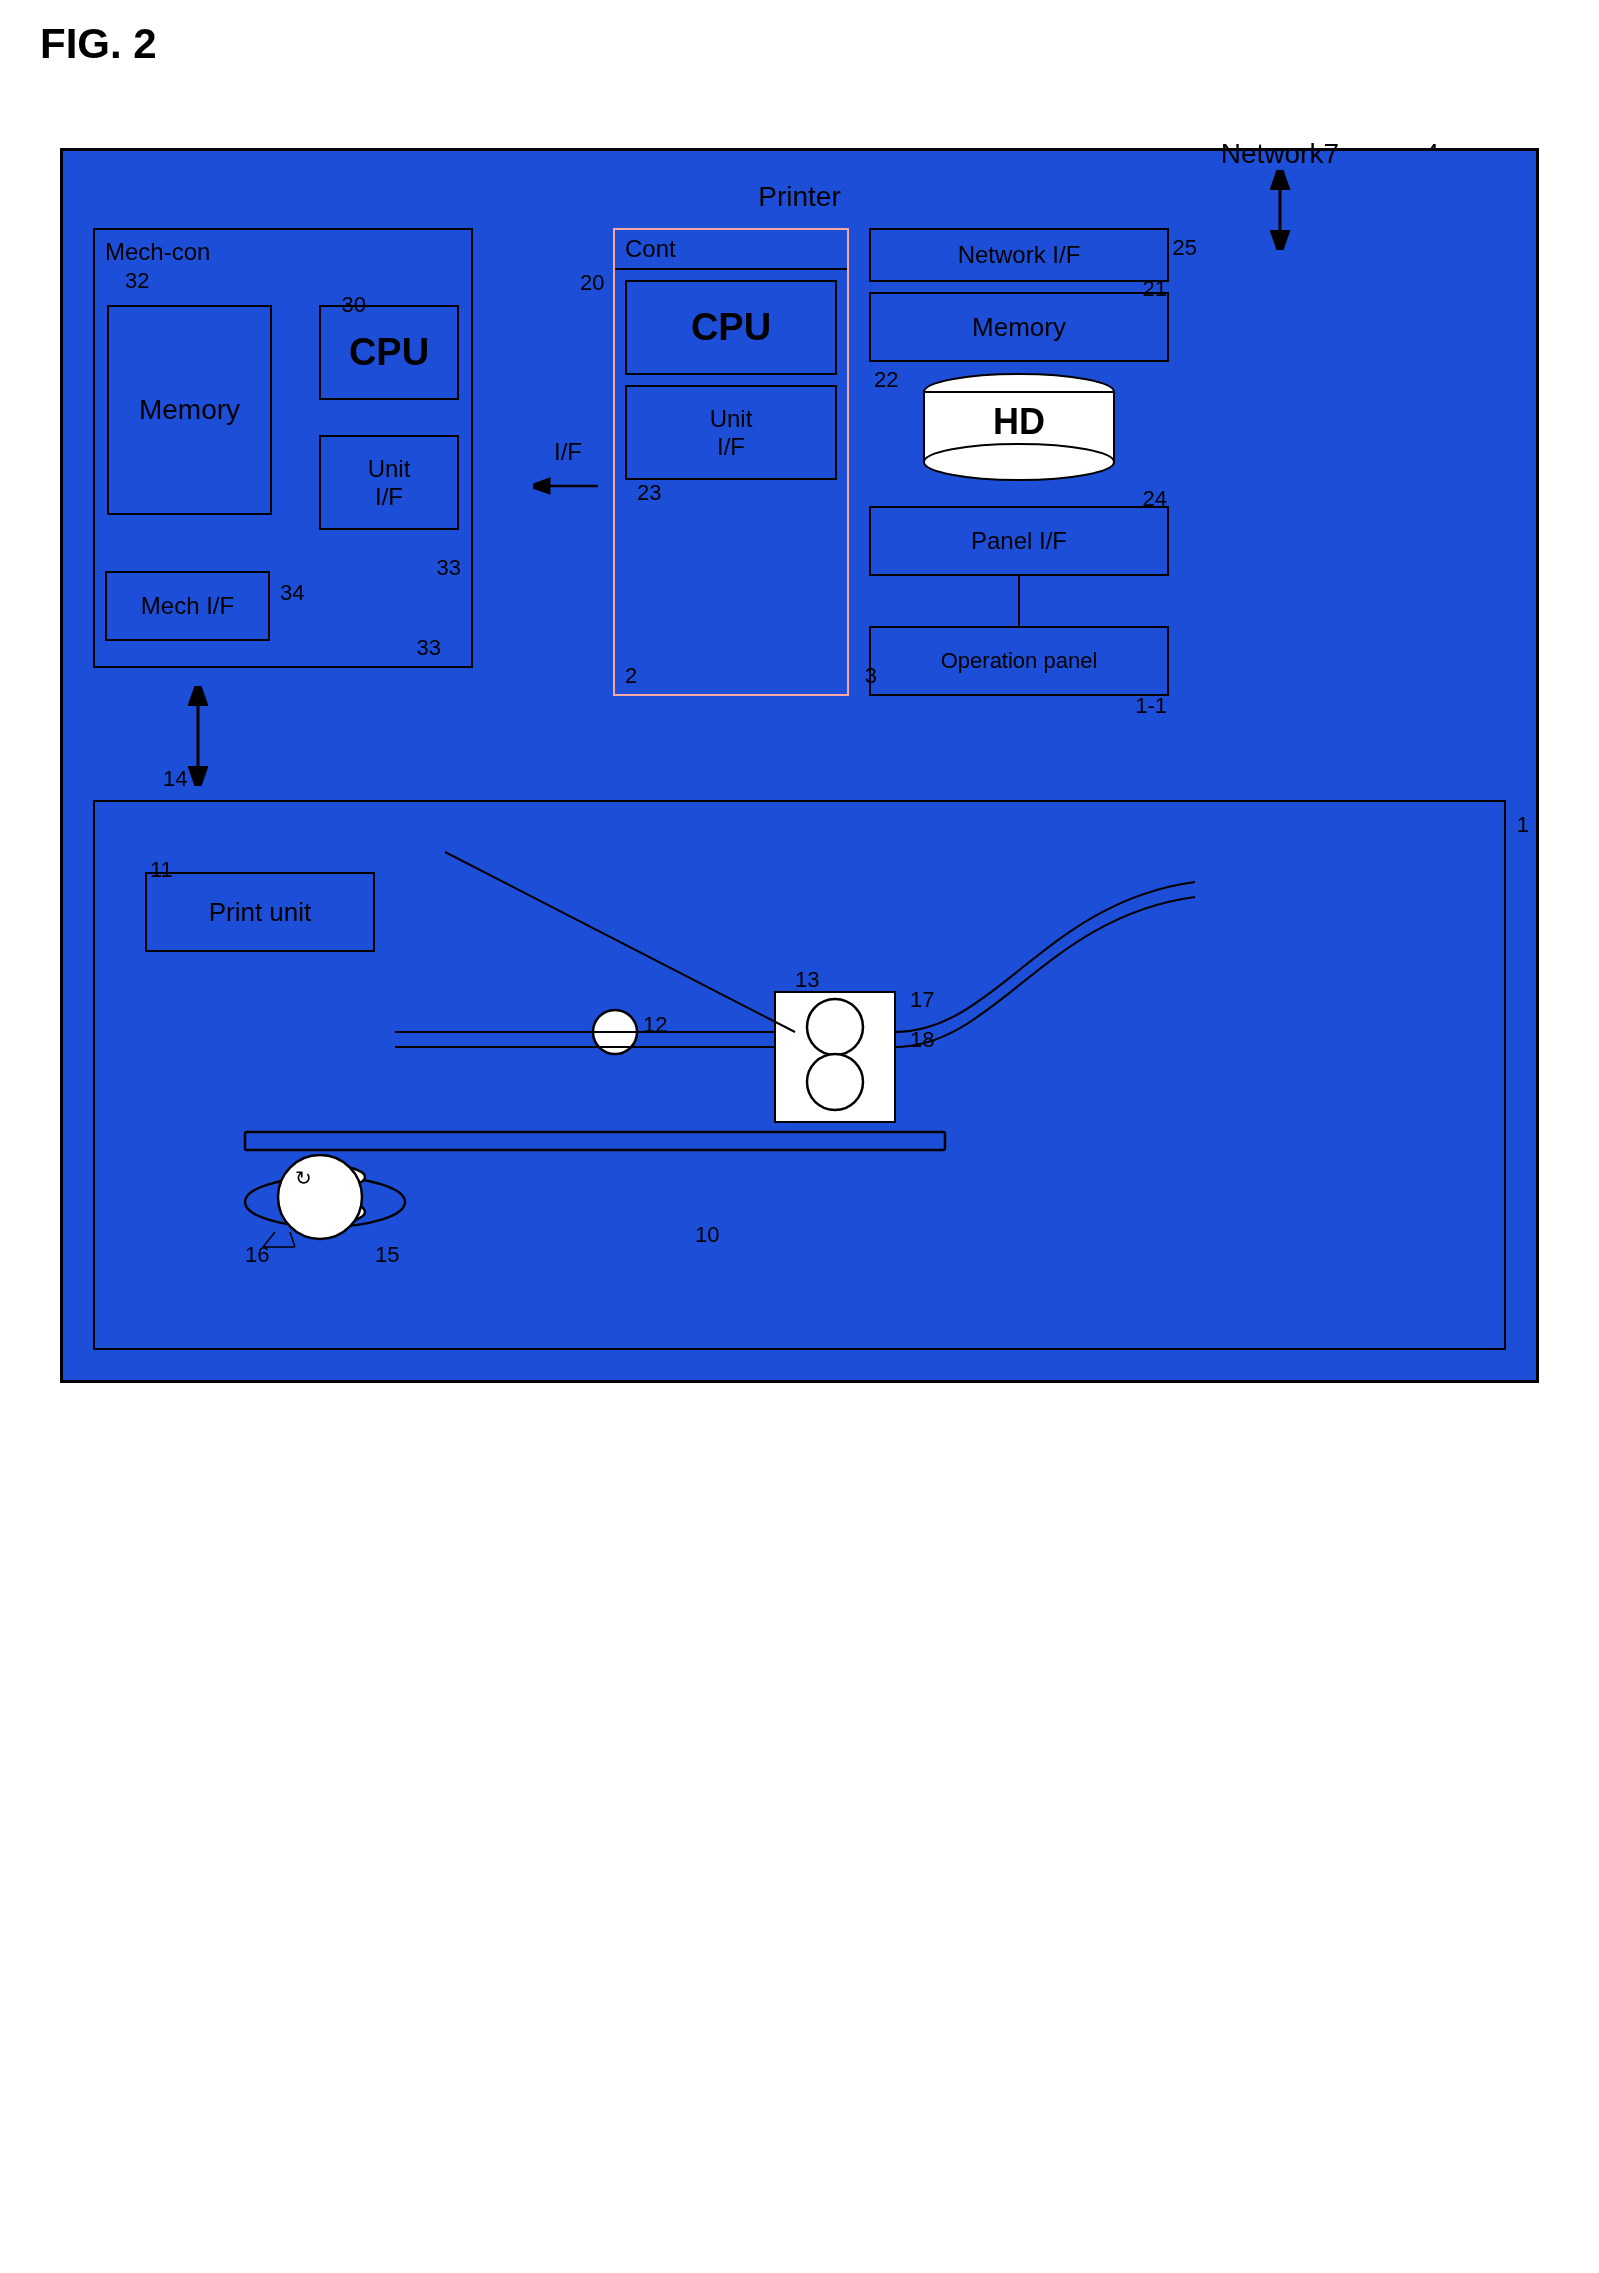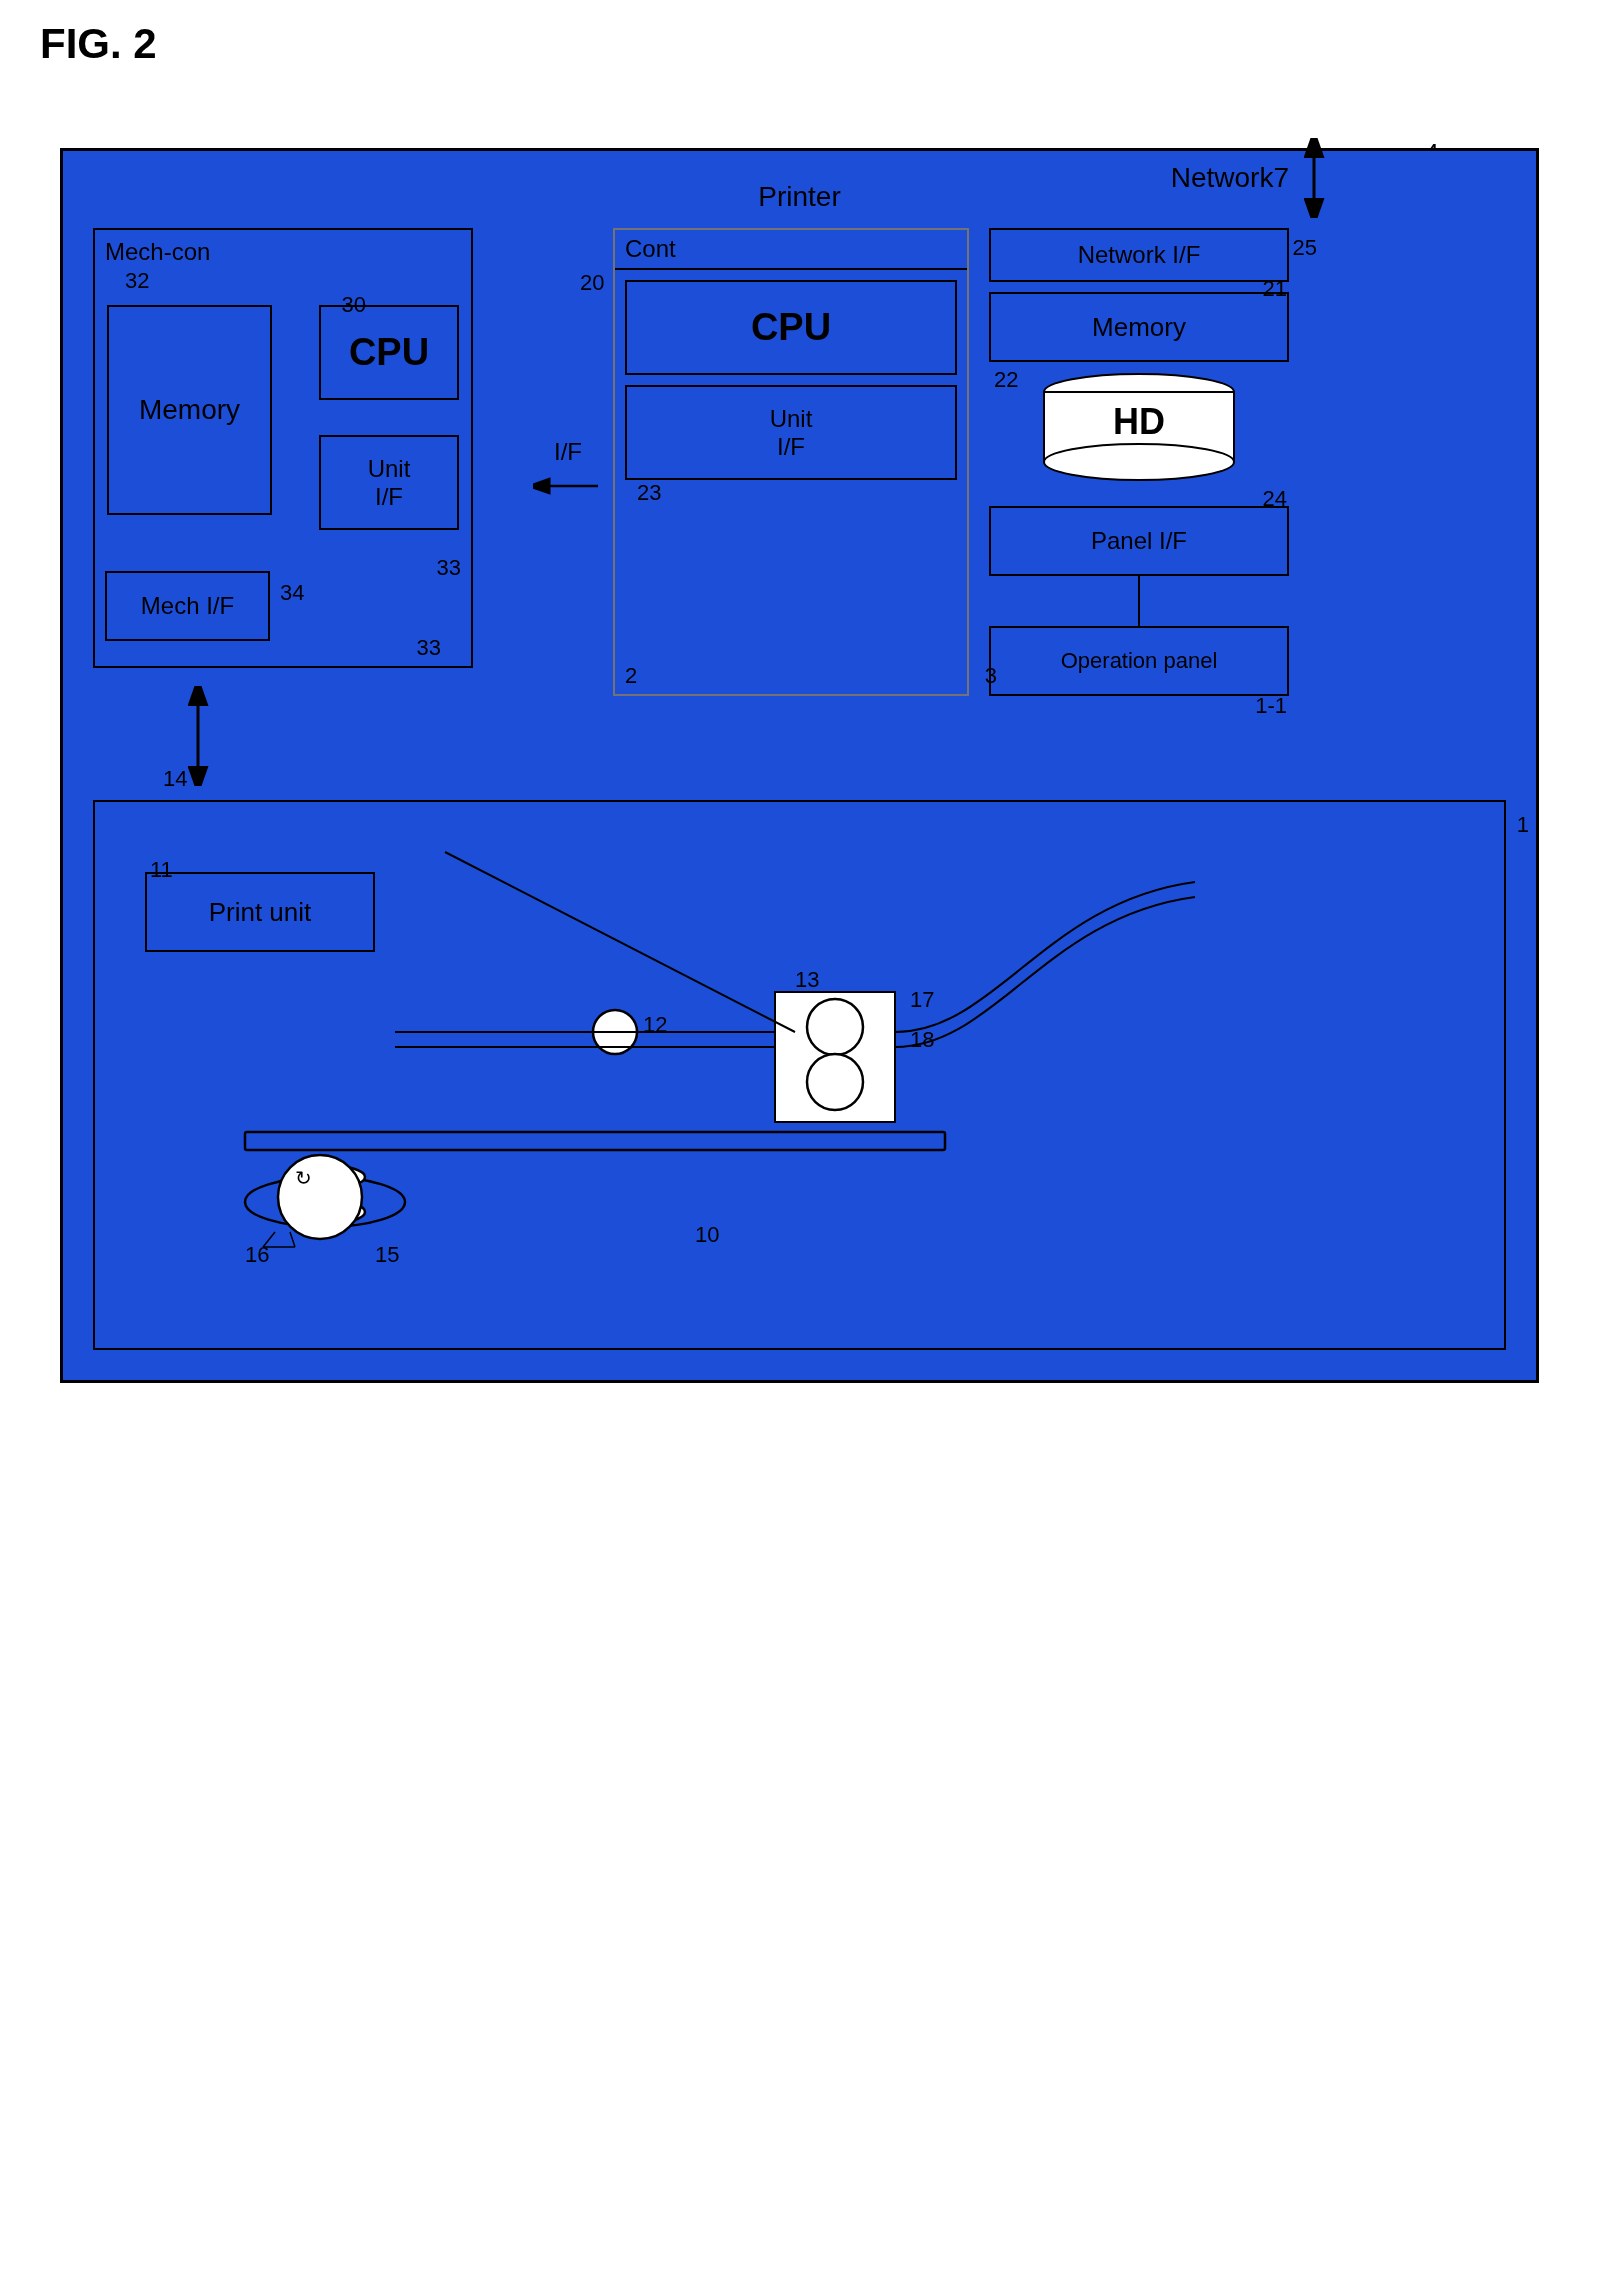--- a/index.html
+++ b/index.html
@@ -38,21 +38,21 @@
     }
   </style>
 </head>
 <body>
 
 <div data-name="page-container">
   <div data-name="page-title" class="page-title">FIG. 2</div>
 
   <div style="position:relative; margin: 0 20px;">
 
-    <div style="position:absolute; top:-10px; right:220px; display:flex; align-items:center; z-index:10;">
+    <div style="position:absolute; top:-10px; right:220px; display:flex; flex-direction:column; align-items:center; z-index:10;">
       <span data-name="network-label" style="font-size:28px;">Network7</span>
       <svg width="50" height="80" data-name="network-arrow">
         <defs>
           <marker id="arr1" markerWidth="10" markerHeight="7" refX="5" refY="3.5" orient="auto">
             <polygon points="0 0, 10 3.5, 0 7" fill="#000"></polygon>
           </marker>
           <marker id="arr2" markerWidth="10" markerHeight="7" refX="5" refY="3.5" orient="auto-start-reverse">
             <polygon points="0 0, 10 3.5, 0 7" fill="#000"></polygon>
           </marker>
         </defs>
@@ -101,21 +101,21 @@
               <marker id="arr-left" markerWidth="10" markerHeight="7" refX="5" refY="3.5" orient="auto-start-reverse">
                 <polygon points="0 0, 10 3.5, 0 7" fill="#000"></polygon>
               </marker>
             </defs>
             <line x1="65" y1="15" x2="5" y2="15" stroke="#000" stroke-width="2.5" marker-end="url(#arr-left)"></line>
           </svg>
         </div>
 
         <div data-name="cont-and-network-area" style="display:flex; gap:20px; flex:1;">
 
-          <div data-name="cont-block" style="position:relative; border:2px solid #737373; width:356px; min-height:420px; flex-shrink:0;">
+          <div data-name="cont-block" style="position:relative; border:2px solid #fca5a5; width:236px; min-height:420px; flex-shrink:0;">
             <div style="border-bottom:2px solid #000; padding:5px 10px;">
               <span data-name="cont-label" style="font-size:24px;">Cont</span>
             </div>
             <span data-name="cont-ref" style="font-size:22px; position:absolute; top:40px; left:-35px;">20</span>
 
             <div data-name="cont-cpu-box" style="border:2px solid #000; margin:10px; height:95px; display:flex; align-items:center; justify-content:center;">
               <span data-name="cont-cpu-label" style="font-size:38px; font-weight:bold;">CPU</span>
             </div>
 
             <div data-name="cont-unit-if-box" style="border:2px solid #000; margin:10px; height:95px; display:flex; flex-direction:column; align-items:center; justify-content:center; position:relative;">

